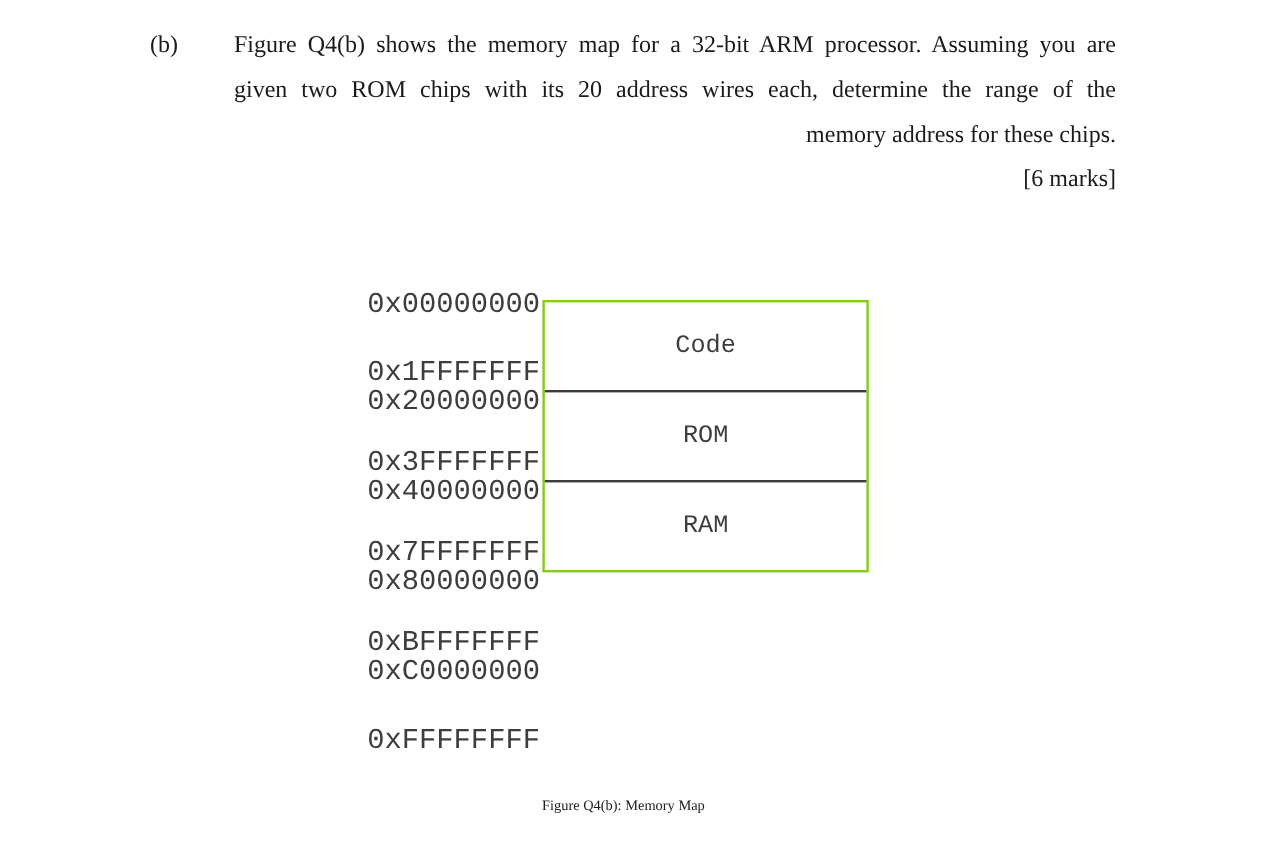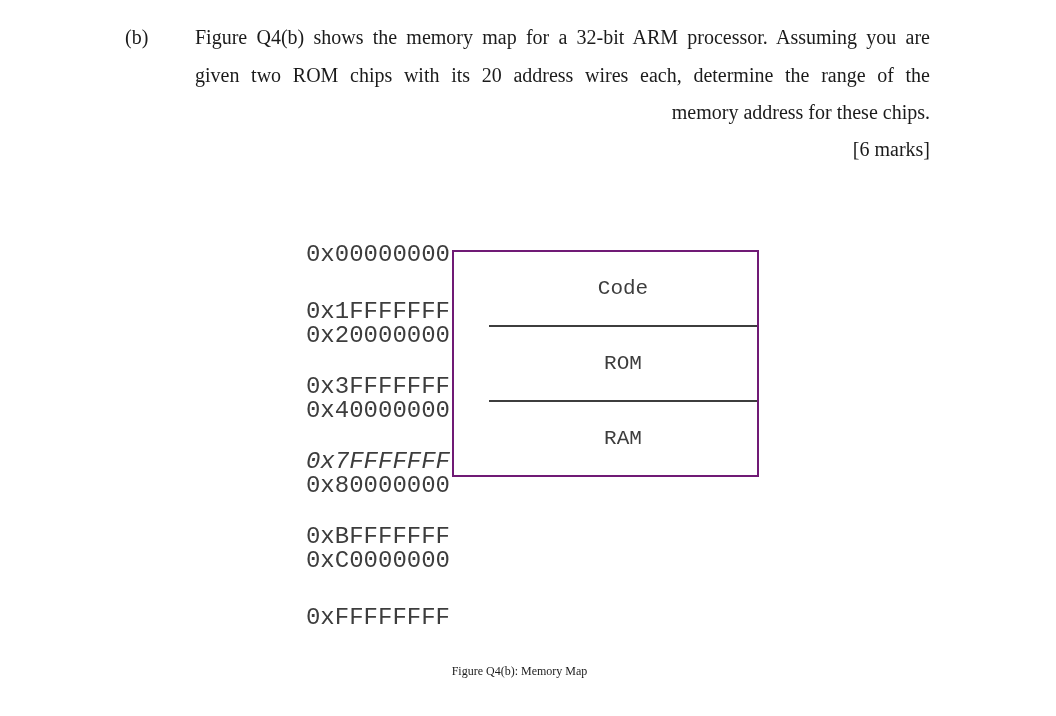--- a/index.html
+++ b/index.html
@@ -68,22 +68,21 @@
   }
   .mm-addr {
     position: absolute;
     right: 2px;
     font-size: 24px;
     line-height: 20px;
     white-space: pre;
   }
   .mm-box {
     width: 268px;
-    border: 2px solid #701a75;
-    padding-left: 35px;
+    border: 2px solid #84cc16;
   }
   .mm-section {
     height: 73px;
     border-bottom: 2px solid #3d3d3d;
     display: flex;
     align-items: center;
     justify-content: center;
   }
   .mm-section:last-child {
     border-bottom: none;
@@ -120,21 +119,21 @@
 
   <div class="marks-line">[6 marks]</div>
 
   <div class="memmap">
     <div class="mm-addresses">
         <div class="mm-addr" style="top: -5px;">0x00000000</div>
         <div class="mm-addr" style="top: 52px;">0x1FFFFFFF</div>
         <div class="mm-addr" style="top: 76px;">0x20000000</div>
         <div class="mm-addr" style="top: 127px;">0x3FFFFFFF</div>
         <div class="mm-addr" style="top: 151px;">0x40000000</div>
-        <div class="mm-addr" style="top: 202px; font-style: italic;">0x7FFFFFFF</div>
+        <div class="mm-addr" style="top: 202px;">0x7FFFFFFF</div>
         <div class="mm-addr" style="top: 226px; margin-left: 48px;">0x80000000</div>
         <div class="mm-addr" style="top: 277px;">0xBFFFFFFF</div>
         <div class="mm-addr" style="top: 301px;">0xC0000000</div>
         <div class="mm-addr" style="top: 358px;">0xFFFFFFFF</div>
       </div>
     <div class="mm-box">
         <div class="mm-section">
           <span class="mm-section-label">Code</span>
         </div>
         <div class="mm-section">

